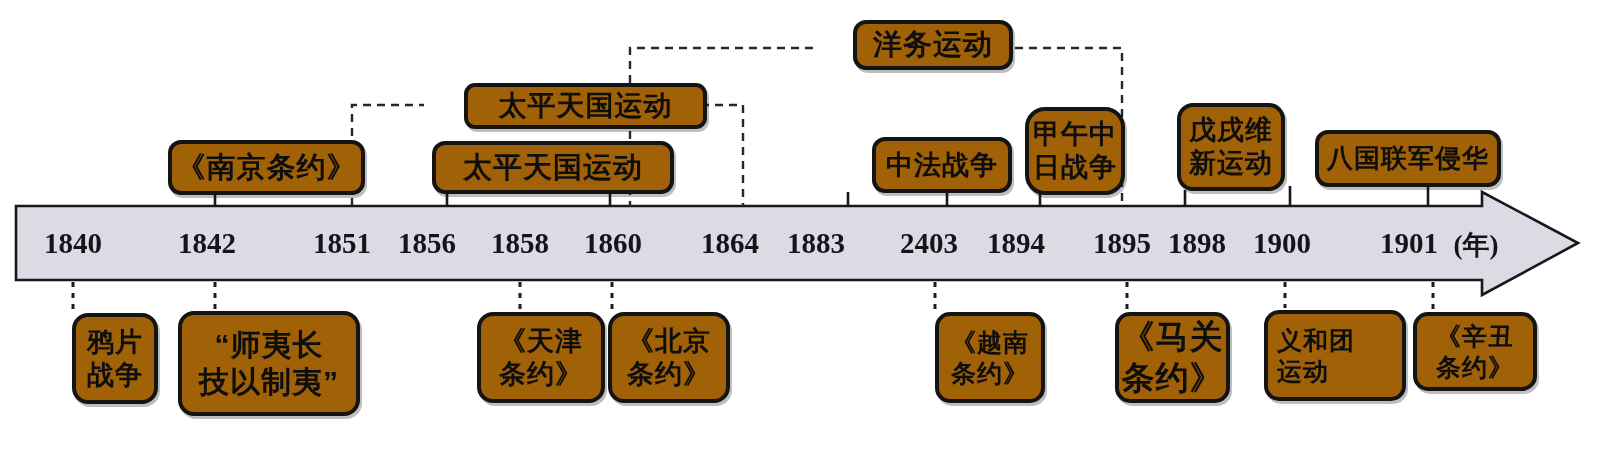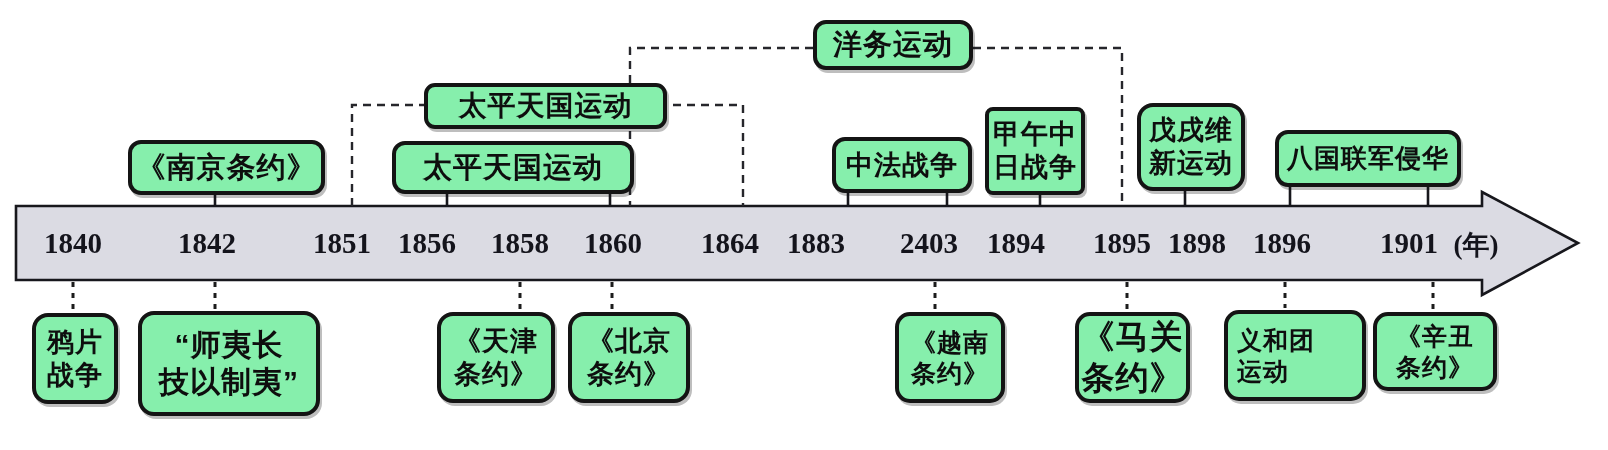--- a/index.html
+++ b/index.html
@@ -4,27 +4,27 @@
 <style>
   html,body{margin:0;padding:0;background:#ffffff;}
   .canvas{
     position:relative;width:1608px;height:450px;background:#ffffff;overflow:hidden;
     font-family:"Liberation Sans","DejaVu Sans",sans-serif;
   }
   .layer{position:absolute;left:0;top:0;}
   
   .box{
     position:absolute;z-index:3;
-    background:#86efac;
+    background:#a16207;
     border:4px solid #141414;
     border-radius:13px;
     box-shadow:2px 3px 0 rgba(20,20,20,.28);
     display:flex;flex-direction:column;align-items:center;justify-content:center;
     font-weight:800;color:#0e0e0e;letter-spacing:1px;
-    box-sizing:border-box;padding:10px 4px;
+    box-sizing:border-box;padding:10px 4px;margin-left:40px;
   }
   .box .ln{white-space:nowrap;line-height:1.22;display:block;}
   .box.align-left{align-items:flex-start;padding-left:9px;}
   
   .year{
     position:absolute;z-index:2;top:227px;transform:translateX(-50%);
     font-family:"Liberation Serif","DejaVu Serif",serif;
     font-weight:700;font-size:29px;color:#14141c;white-space:nowrap;
   }
   .year.unit{font-size:27px;}
@@ -74,21 +74,21 @@
   <div class="year" style="left:342px;">1851</div>
   <div class="year" style="left:427px;">1856</div>
   <div class="year" style="left:520px;">1858</div>
   <div class="year" style="left:613px;">1860</div>
   <div class="year" style="left:730px;">1864</div>
   <div class="year" style="left:816px;">1883</div>
   <div class="year" style="left:929px;">2403</div>
   <div class="year" style="left:1016px;">1894</div>
   <div class="year" style="left:1122px;">1895</div>
   <div class="year" style="left:1197px;">1898</div>
-  <div class="year" style="left:1282px;">1896</div>
+  <div class="year" style="left:1282px;">1900</div>
   <div class="year" style="left:1409px;">1901</div>
   <div class="year unit" style="left:1476px;">(年)</div>
 
   <div class="box" style="left:128px;top:140px;width:197px;height:55px;font-size:29px;">
     <span class="ln">《南京条约》</span>
   </div>
 
   <div class="box" style="left:424px;top:83px;width:243px;height:46px;font-size:28px;border-radius:11px;">
     <span class="ln">太平天国运动</span>
   </div>
@@ -98,21 +98,21 @@
   </div>
 
   <div class="box" style="left:813px;top:20px;width:160px;height:50px;font-size:29px;">
     <span class="ln">洋务运动</span>
   </div>
 
   <div class="box" style="left:832px;top:137px;width:140px;height:56px;font-size:27px;">
     <span class="ln">中法战争</span>
   </div>
 
-  <div class="box" style="left:985px;top:107px;width:100px;height:88px;font-size:27px;border-radius:8px;">
+  <div class="box" style="left:985px;top:107px;width:100px;height:88px;font-size:27px;border-radius:20px;">
     <span class="ln">甲午中</span>
     <span class="ln">日战争</span>
   </div>
 
   <div class="box" style="left:1137px;top:103px;width:108px;height:88px;font-size:27px;border-radius:16px;">
     <span class="ln">戊戌维</span>
     <span class="ln">新运动</span>
   </div>
 
   <div class="box" style="left:32px;top:313px;width:86px;height:91px;font-size:27px;border-radius:16px;">
@@ -122,21 +122,21 @@
 
   <div class="box" style="left:1275px;top:130px;width:186px;height:57px;font-size:26px;">
     <span class="ln">八国联军侵华</span>
   </div>
 
   <div class="box" style="left:138px;top:311px;width:182px;height:105px;font-size:30px;border-radius:16px;">
     <span class="ln">“师夷长</span>
     <span class="ln">技以制夷”</span>
   </div>
 
-  <div class="box" style="left:437px;top:312px;width:118px;height:91px;font-size:27px;border-radius:16px;">
+  <div class="box" style="left:437px;top:312px;width:128px;height:91px;font-size:27px;border-radius:16px;">
     <span class="ln">《天津</span>
     <span class="ln">条约》</span>
   </div>
 
   <div class="box" style="left:568px;top:312px;width:122px;height:91px;font-size:27px;border-radius:16px;">
     <span class="ln">《北京</span>
     <span class="ln">条约》</span>
   </div>
 
   <div class="box" style="left:895px;top:312px;width:110px;height:91px;font-size:25px;border-radius:15px;">

